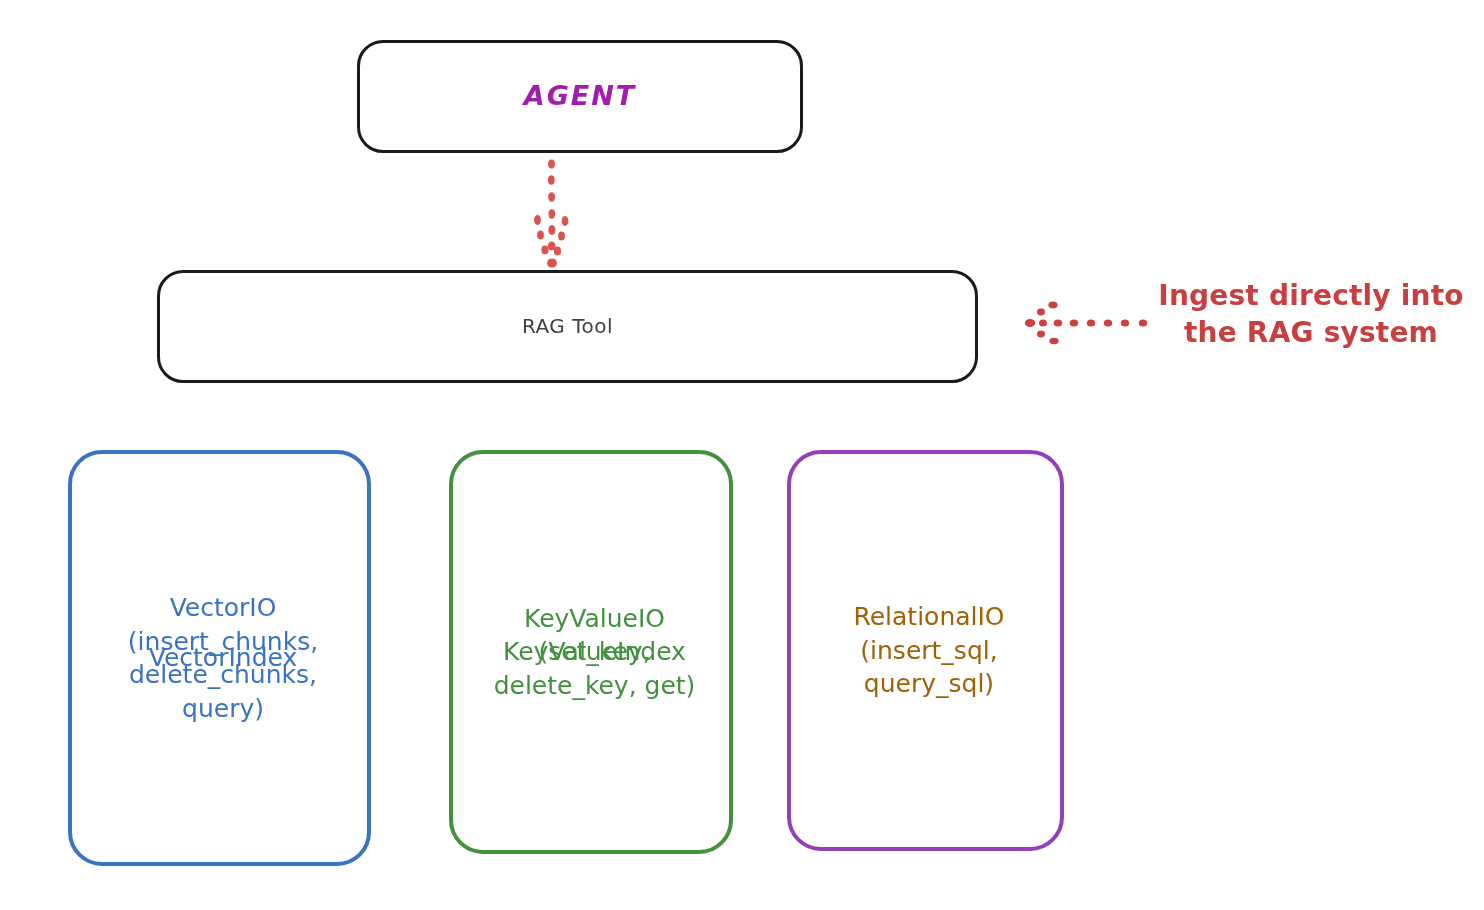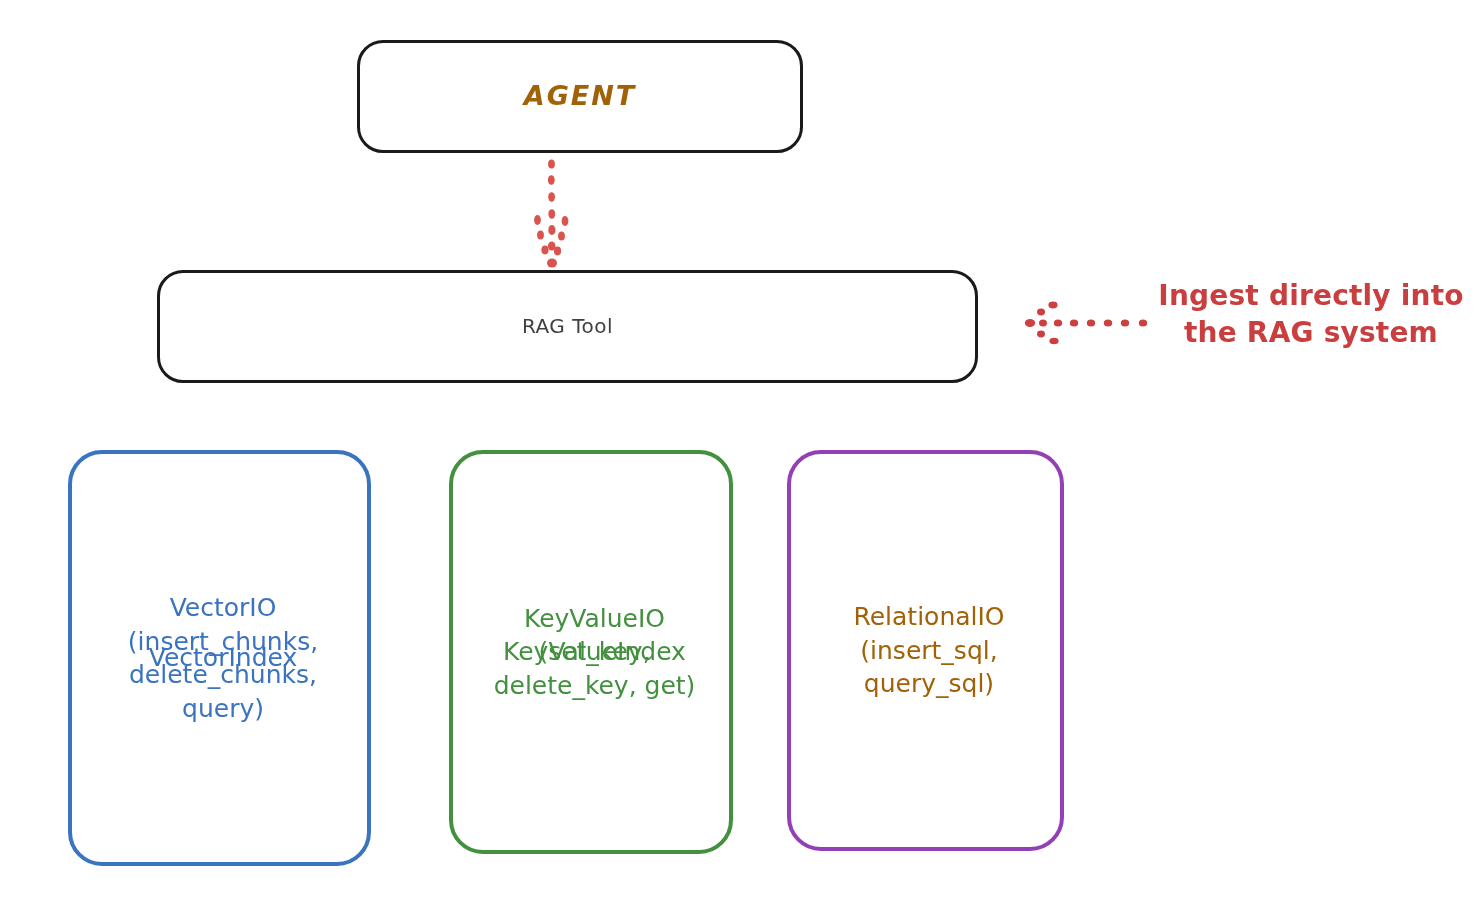--- a/index.html
+++ b/index.html
@@ -43,21 +43,21 @@
     width: 446px;
     height: 113px;
     border: 3.5px solid #1a1a1a;
     border-radius: 26px;
   }
   .box-agent .label {
     font-family: "DejaVu Sans", sans-serif;
     font-style: italic;
     font-weight: 600;
     font-size: 27px;
-    color: #a16207;
+    color: #a21caf;
     letter-spacing: 2px;
   }
 
   .box-ragtool {
     left: 157px;
     top: 270px;
     width: 821px;
     height: 113px;
     border: 3.5px solid #1a1a1a;
     border-radius: 26px;

